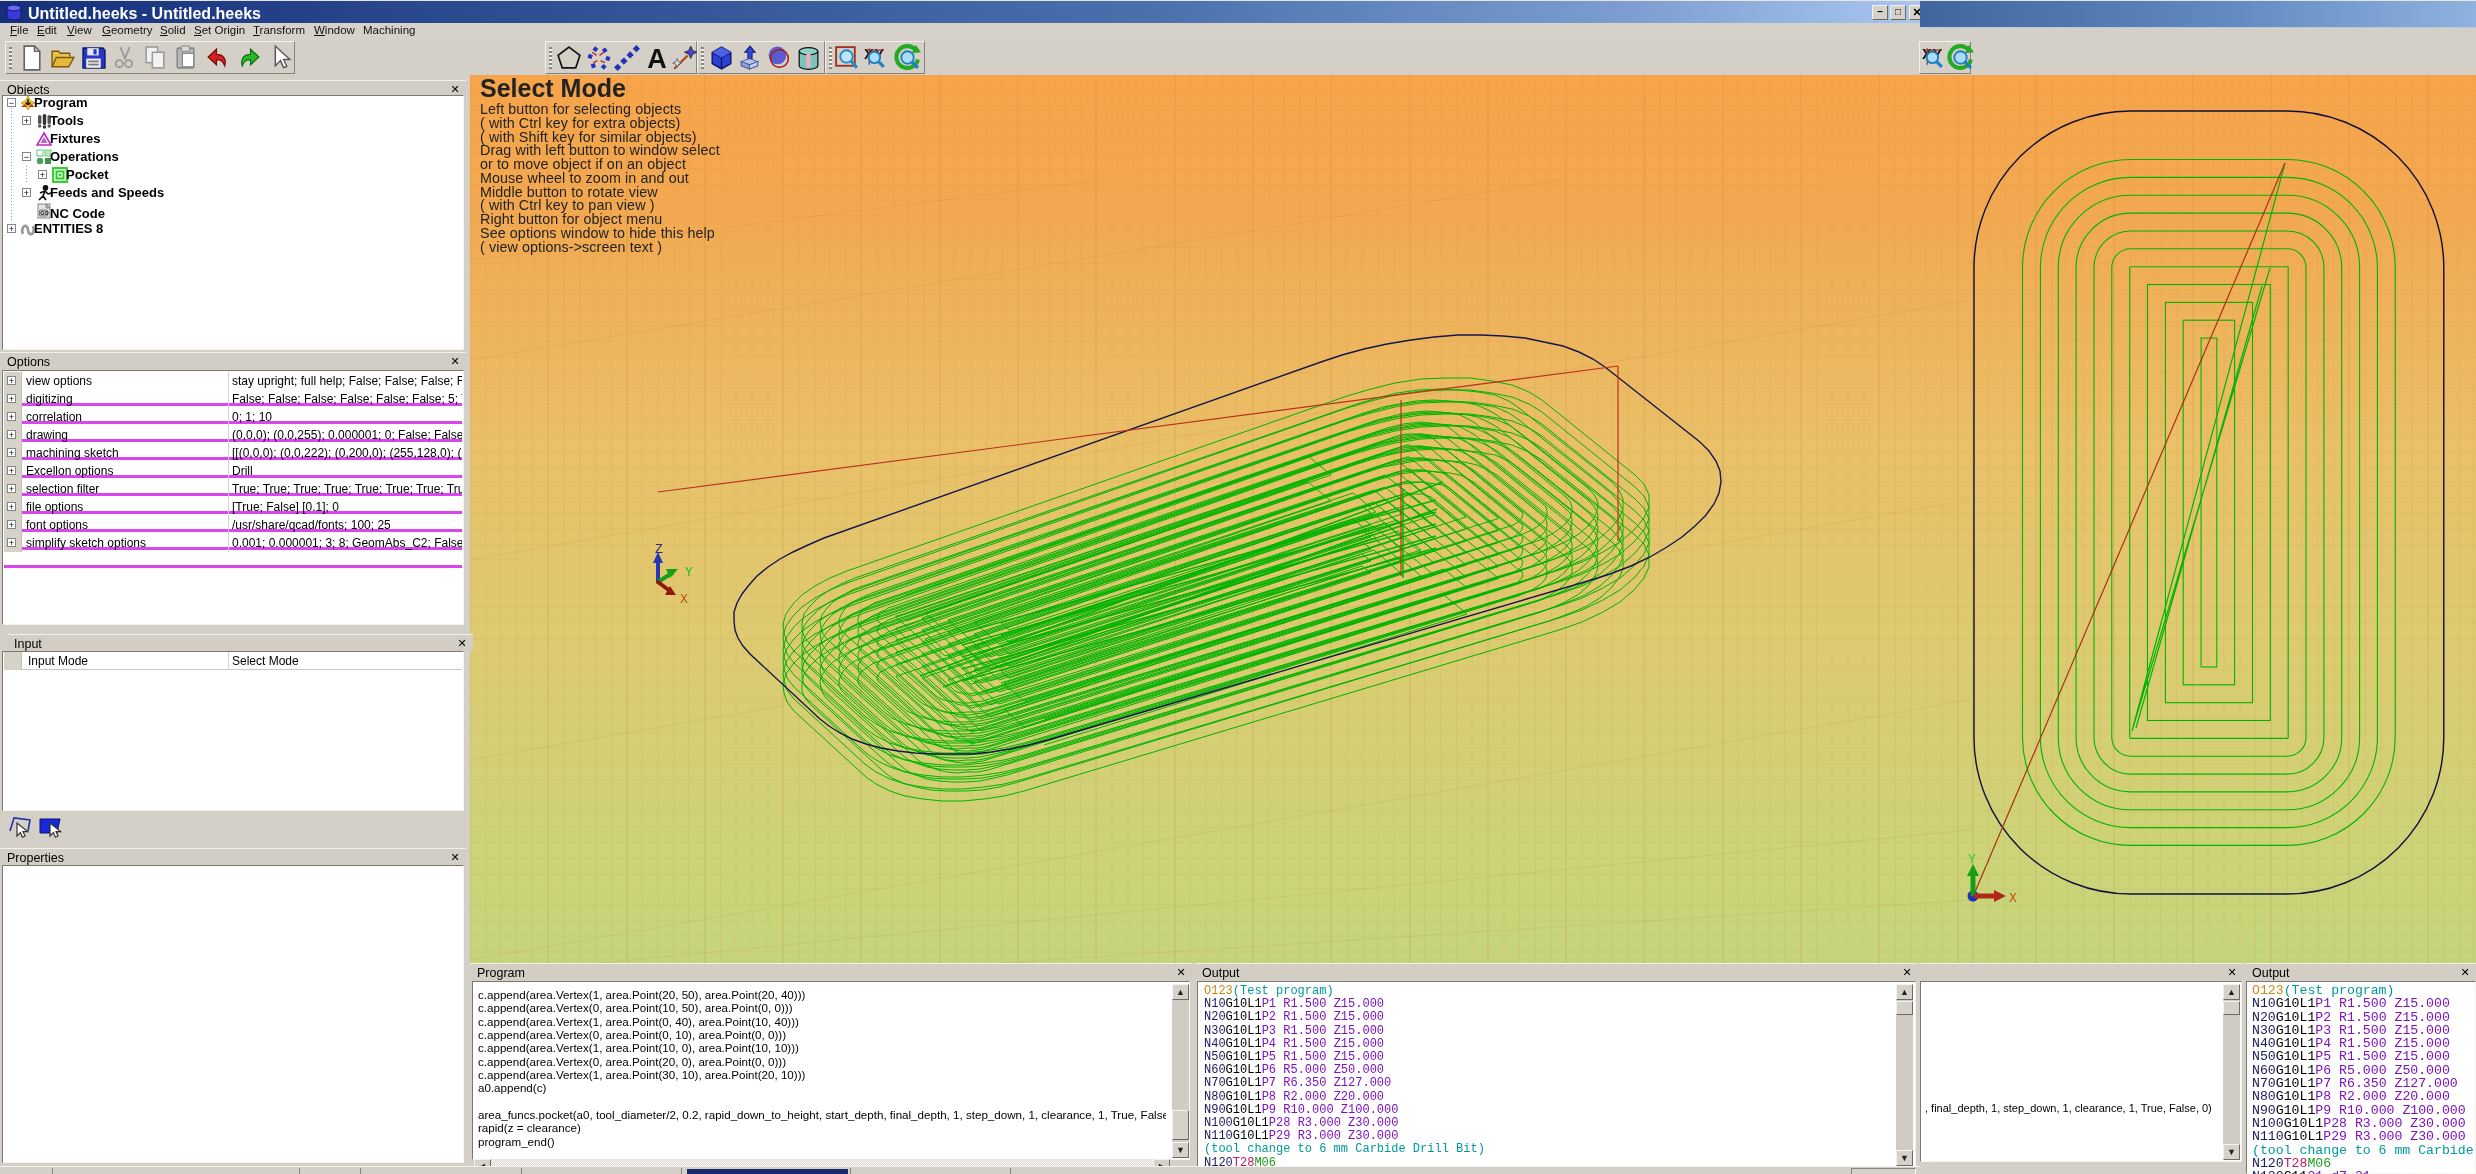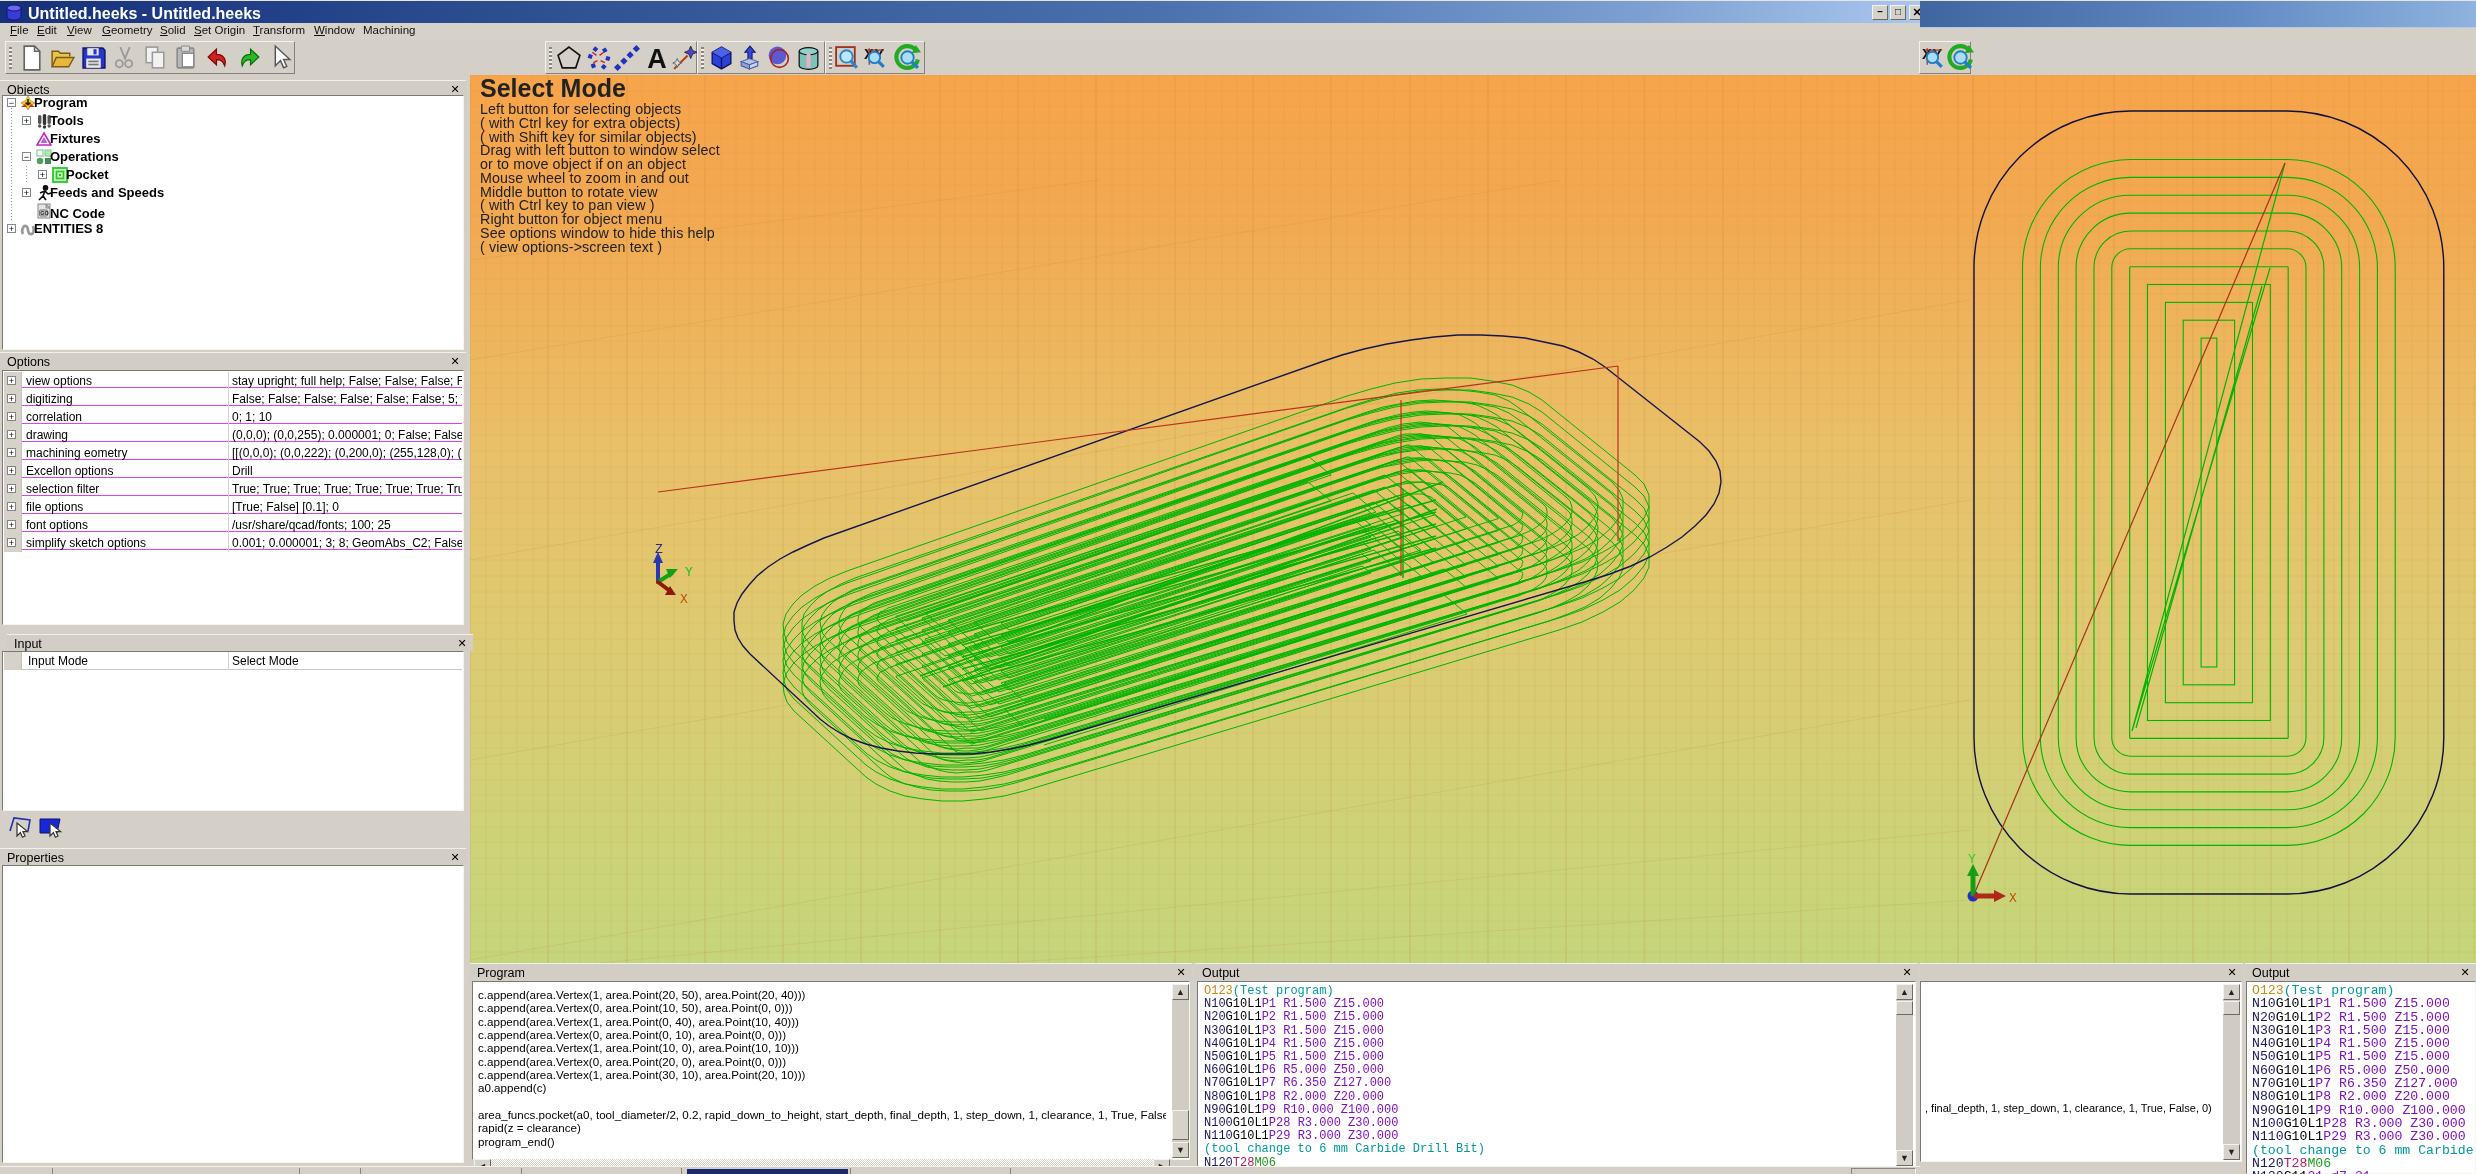--- a/index.html
+++ b/index.html
@@ -25,21 +25,21 @@
  border:1px solid;border-color:#f4f2ee #85827c #85827c #f4f2ee}
 .grip{position:absolute;left:3px;top:5px;width:3px;height:22px;
  background:repeating-linear-gradient(to bottom,#8a867e 0 2px,#f0eee8 2px 4px)}
 .ticon{position:absolute;top:2px;width:28px;height:28px}
 .ticon svg{width:100%;height:100%}
 
 .phead{position:absolute;background:#d2cec6;border-top:1px solid #f2f0ea;font-size:12.5px;color:#000;padding-left:7px;padding-top:2px}
 .px{position:absolute;width:14px;height:14px;font-size:11px;line-height:13px;color:#000;text-align:center;font-family:"Liberation Sans",sans-serif}
 .pwhite{position:absolute;background:#fff;border:1px solid;border-color:#7c786f #f6f4ef #f6f4ef #7c786f}
 
-.orow{position:absolute;left:4px;width:458px;height:16px;border-bottom:1px solid #d946ef;font-size:12px;color:#000}
+.orow{position:absolute;left:4px;width:458px;height:34px;border-bottom:3px solid #d946ef;font-size:12px;color:#000}
 .orow .plus{position:absolute;left:3px;top:4px;width:9px;height:9px;border:1px solid #848480;background:#fff;
  font-size:9px;line-height:8px;text-align:center;color:#000}
 .orow .nm{position:absolute;left:22px;top:2px;white-space:nowrap}
 .orow .vl{position:absolute;left:228px;top:2px;white-space:nowrap;overflow:hidden;width:230px}
 .ogut{position:absolute;left:4px;width:18px;background:#d6d2ca;border-right:1px solid #c6c2ba}
 
 .trow{position:absolute;font-size:13px;font-weight:bold;color:#000;white-space:nowrap}
 .tplus{position:absolute;width:9px;height:9px;border:1px solid #808890;background:#fff;font-size:9px;line-height:8px;text-align:center;font-weight:normal}
 
 .sbv{position:absolute;width:17px;background:#d0ccc4}
@@ -670,21 +670,21 @@
       <div class="vl">0; 1; 10</div>
     </div>
     <div class="orow" style="top:426px">
       <div class="plus">+</div>
       <div class="nm">drawing</div>
 <div style="position:absolute;left:224px;top:0;width:1px;height:18px;background:#d2d2d2"></div>
       <div class="vl">(0,0,0); (0,0,255); 0.000001; 0; False; False; 36</div>
     </div>
     <div class="orow" style="top:444px">
       <div class="plus">+</div>
-      <div class="nm">machining eometry</div>
+      <div class="nm">machining sketch</div>
 <div style="position:absolute;left:224px;top:0;width:1px;height:18px;background:#d2d2d2"></div>
       <div class="vl">[[(0,0,0); (0,0,222); (0,200,0); (255,128,0); (20</div>
     </div>
     <div class="orow" style="top:462px">
       <div class="plus">+</div>
       <div class="nm">Excellon options</div>
 <div style="position:absolute;left:224px;top:0;width:1px;height:18px;background:#d2d2d2"></div>
       <div class="vl">Drill</div>
     </div>
     <div class="orow" style="top:480px">

